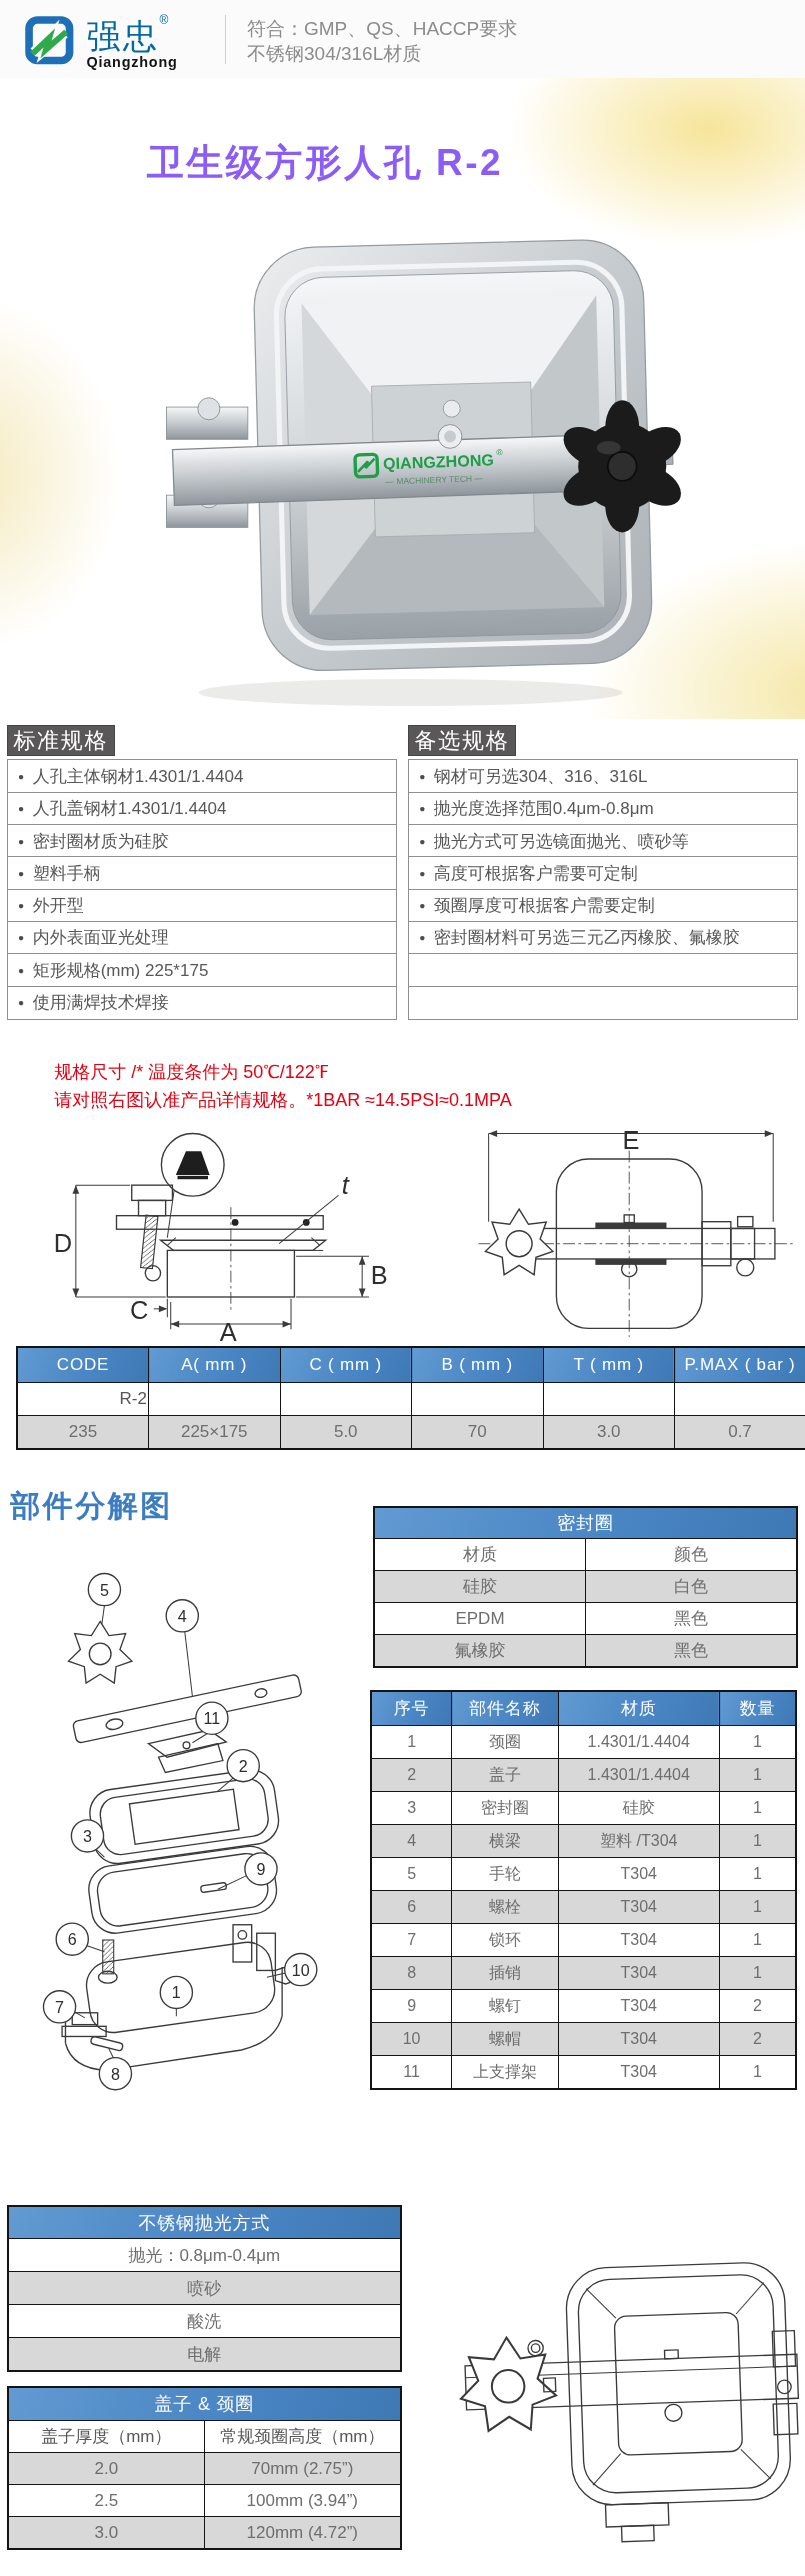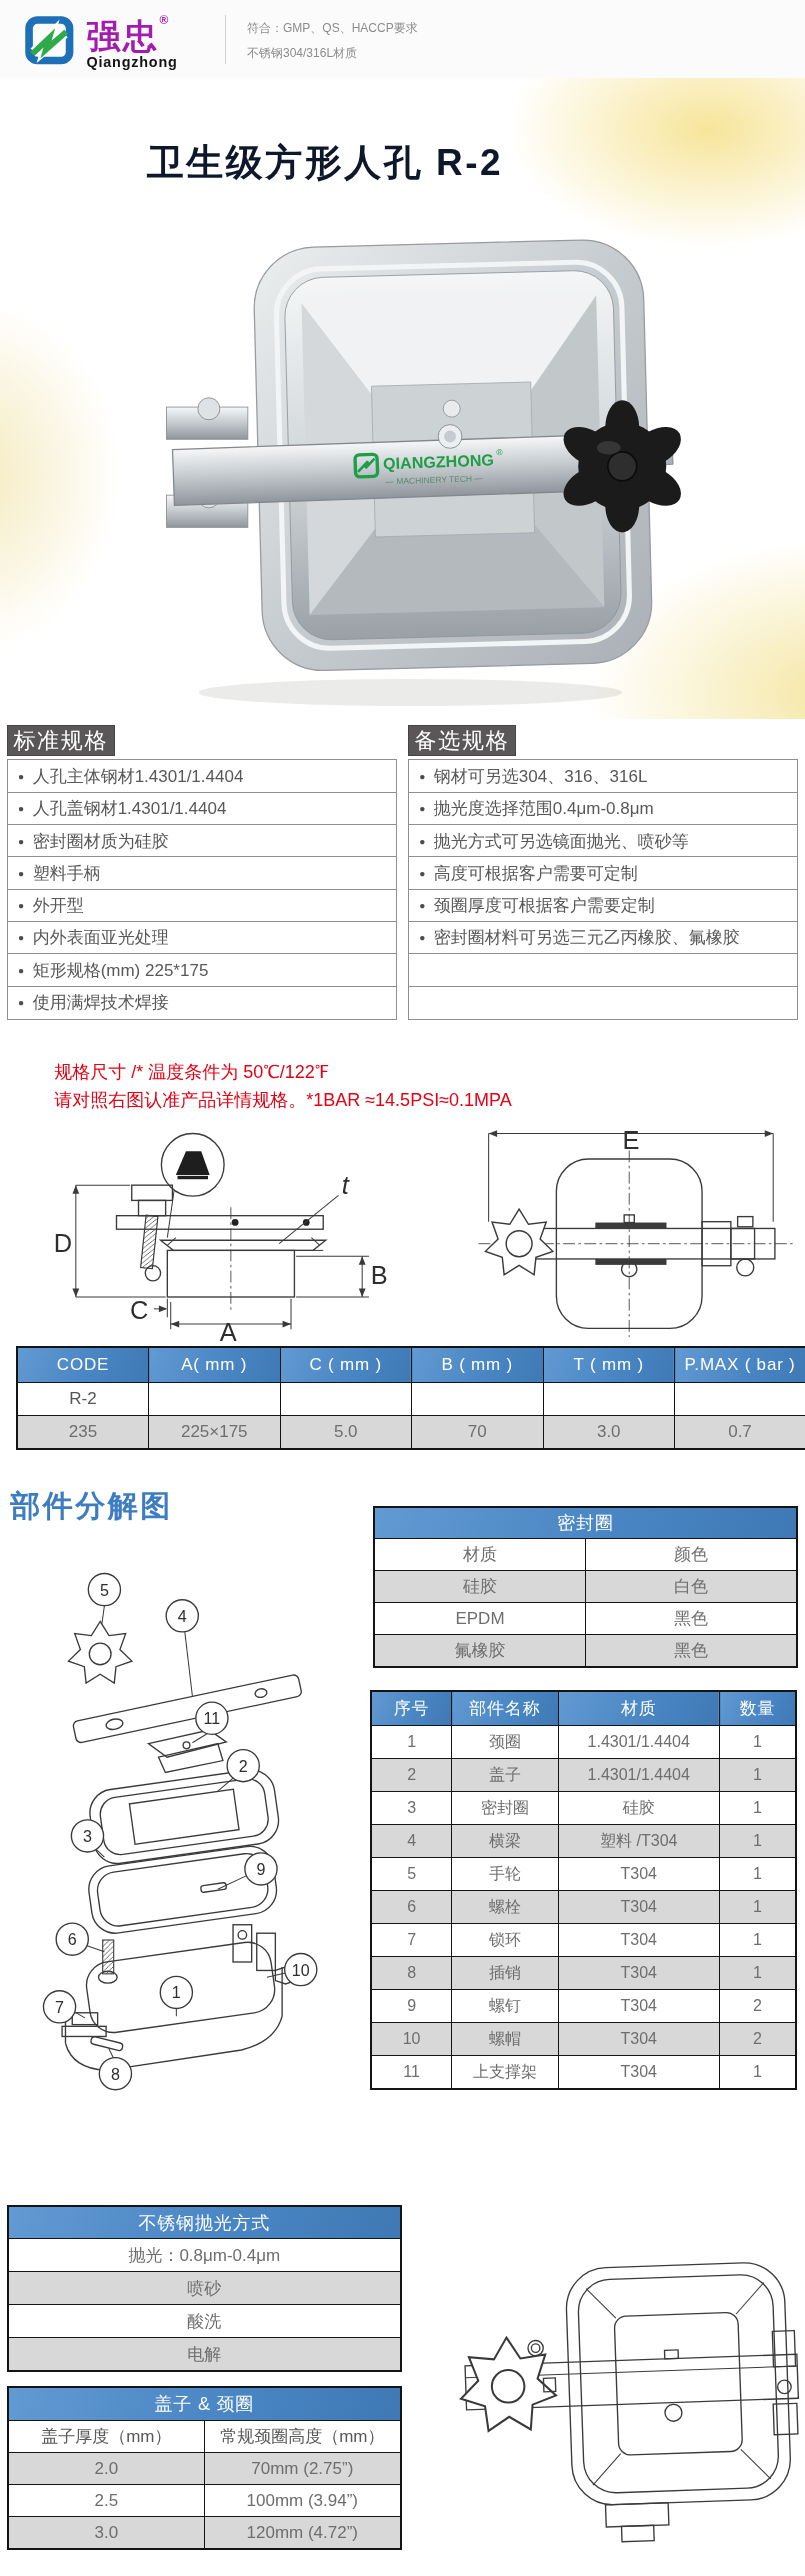--- a/index.html
+++ b/index.html
@@ -4,35 +4,35 @@
 <style>
   html,body{margin:0;padding:0;background:#ffffff;}
   .page{position:relative;width:805px;height:2576px;margin:0 auto;background:#ffffff;
         font-family:"Liberation Sans",sans-serif;overflow:hidden;}
   .abs{position:absolute;}
 
   
   .hdr{left:0;top:0;width:805px;height:81px;background:#fbfbfc;}
   .logo-wrap{left:24px;top:13.6px;display:flex;align-items:center;gap:8.5px;}
   .brand-txt{display:flex;flex-direction:column;line-height:1;}
-  .brand-cn{font-size:34px;font-weight:bold;color:#a21caf;letter-spacing:2.5px;}
+  .brand-cn{font-size:34px;font-weight:normal;color:#0369a1;letter-spacing:2.5px;}
   .brand-cn sup{font-size:12px;vertical-align:24px;}
   .brand-en{font-size:14.4px;font-weight:bold;color:#141414;margin-top:2.5px;letter-spacing:0.8px;}
   .hdr-divider{left:225px;top:15.3px;width:0.8px;height:49px;background:#cfcfcf;}
-  .taglines{left:247px;top:16px;font-size:12px;color:#8c8c8c;line-height:25.4px;}
+  .taglines{left:247px;top:16px;font-size:19px;color:#8c8c8c;line-height:25.4px;}
 
   
   .hero-bg{left:0;top:78px;width:805px;height:641px;
     background:
       radial-gradient(ellipse 288px 169px at 88% 8%, rgba(244,220,120,.75), rgba(244,220,120,0) 70%),
       radial-gradient(ellipse 220px 254px at -4% 62%, rgba(240,224,160,.7), rgba(240,224,160,0) 70%),
       radial-gradient(ellipse 356px 220px at 104% 96%, rgba(242,224,140,.8), rgba(242,224,140,0) 70%),
       #ffffff;}
   .page-title{left:0;top:138px;width:650px;text-align:center;font-size:37px;font-weight:bold;
-      color:#0f172a;letter-spacing:2.5px;}
+      color:#8b5cf6;letter-spacing:2.5px;}
 
   
   .sec-hd{height:31px;background:#595757;border:0.8px solid #454343;color:#ffffff;
       display:flex;align-items:center;justify-content:center;font-size:22px;letter-spacing:1.7px;box-sizing:border-box;}
   .spec-col{width:390px;}
   .spec-list{margin-top:5.1px;}
   .spec-item{height:34px;border:1.7px solid #8f8f8f;margin-top:-1.7px;background:#ffffff;
       display:flex;align-items:center;padding:0 10.2px;box-sizing:border-box;
       font-size:17px;color:#595757;}
   .spec-item .dot{font-size:10.2px;color:#4c4c4c;margin-right:8.5px;}
@@ -45,21 +45,21 @@
   table.tbl th,table.tbl td{border:1.7px solid #141414;text-align:center;vertical-align:middle;
       font-weight:normal;overflow:hidden;}
   .th-blue{background:linear-gradient(112deg,#629ad2 0%,#4a86c4 55%,#3e79b5 100%);
       color:#ffffff;font-size:17px;font-weight:600;letter-spacing:0.8px;}
   td.gray{background:#d8d8d8;}
   td.val{color:#6e6e6e;font-size:17px;}
 
   .size-table{left:16px;top:1346px;width:791px;}
   .size-table th{height:32px;}
   .size-table td{height:30px;}
-  .size-table td.code{color:#555555;font-size:17px;}
+  .size-table td.code{color:#555555;font-size:17px;text-align:right;}
 
   .exploded-title{left:10.2px;top:1486px;font-size:30px;font-weight:bold;color:#3c7dc1;letter-spacing:2.5px;}
 
   .seal-table{left:373px;top:1506px;width:425px;}
   .seal-table th{height:28px;font-size:18px;}
   .seal-table td{height:29px;}
 
   .parts-table{left:370px;top:1690px;width:427px;}
   .parts-table th{height:31px;}
   .parts-table td{height:30px;font-size:16px;}

